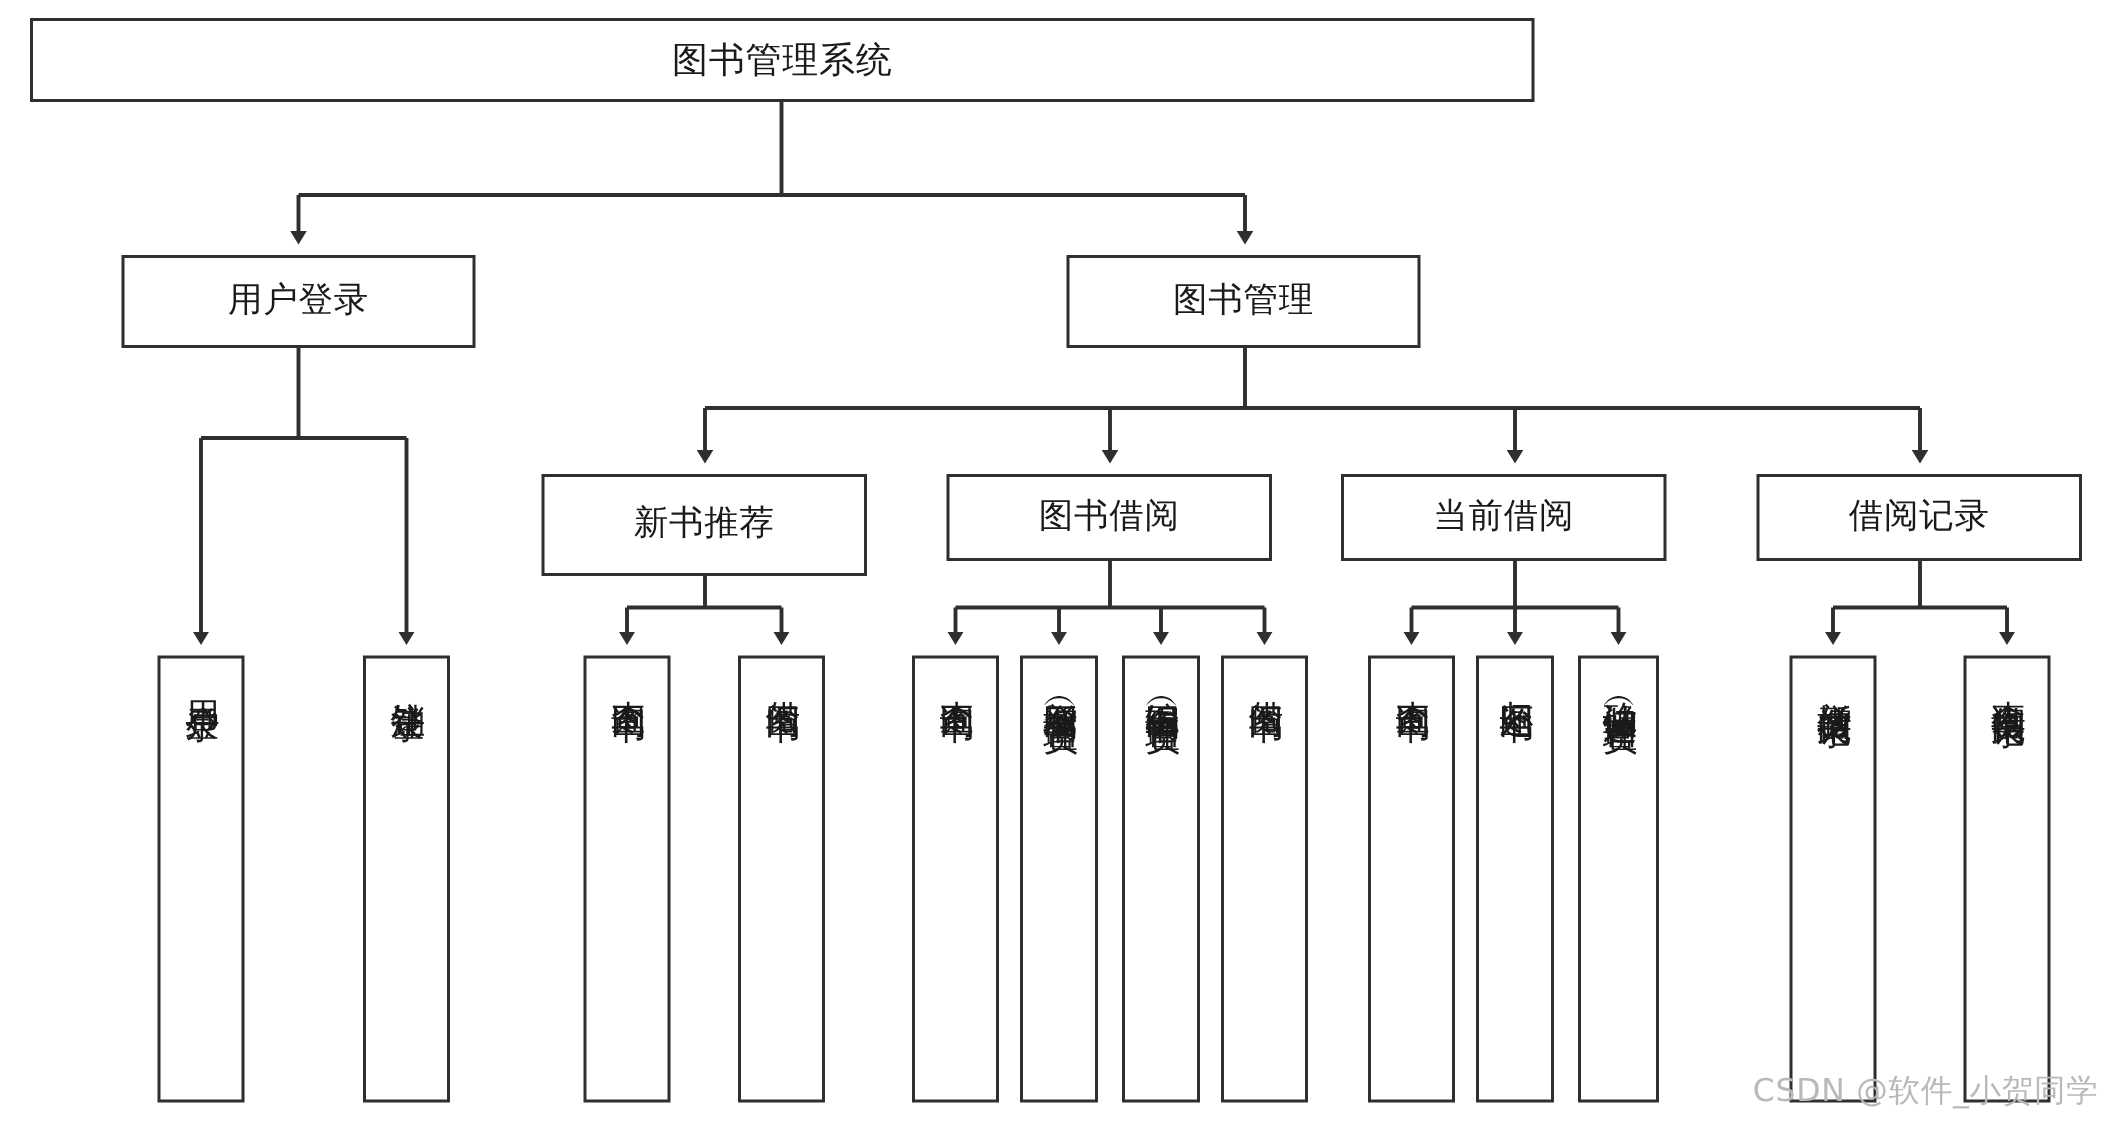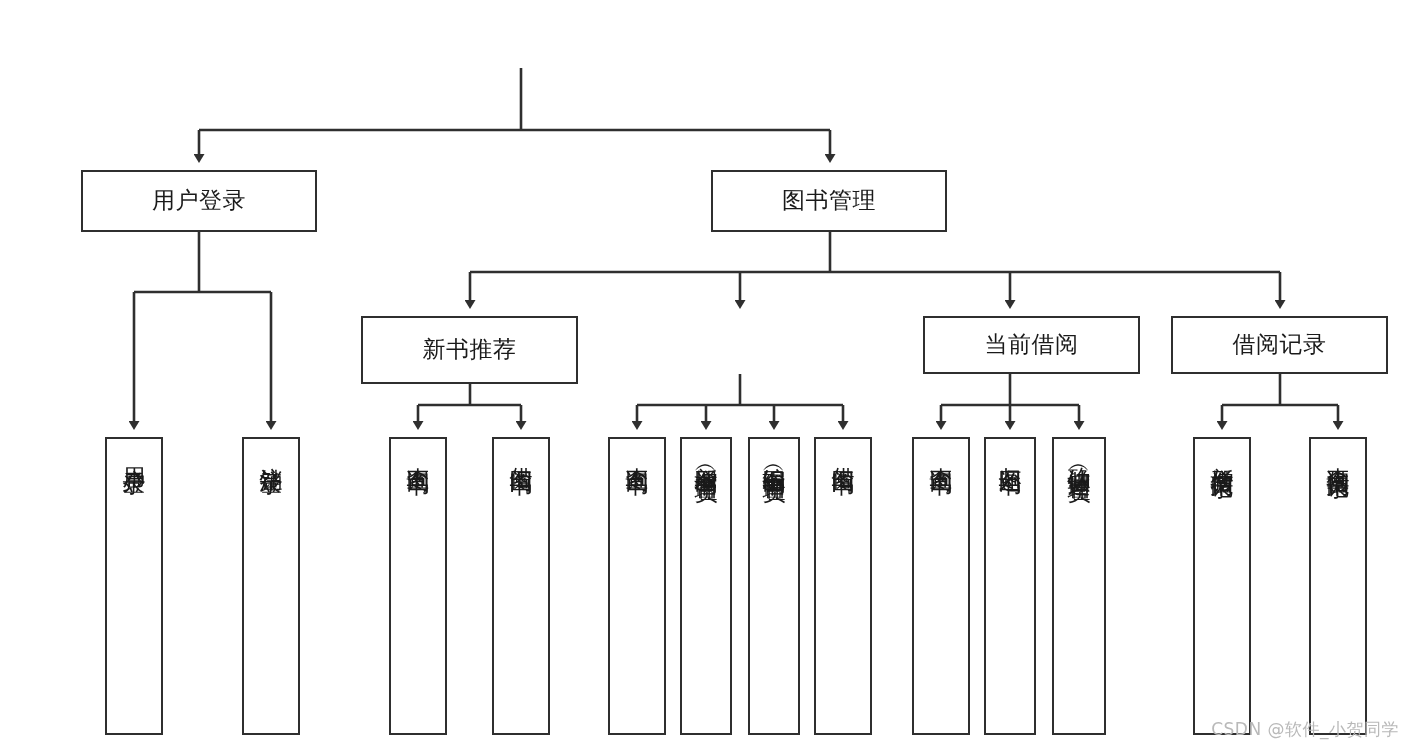--- a/index.html
+++ b/index.html
@@ -61,21 +61,21 @@
     text-orientation: upright;
     font-size: 23px;
     line-height: 1.0;
     letter-spacing: 2px;
     white-space: nowrap;
   }
   #watermark {
     position: absolute;
     right: 6px;
     bottom: 6px;
-    font-size: 17px;
+    font-size: 21px;
     color: #b9b9b9;
     letter-spacing: 0.5px;
     z-index: 5;
     white-space: nowrap;
     pointer-events: none;
   }
 </style>
 </head>
 <body>
 
@@ -124,35 +124,41 @@
       <path d="M1010,405 L1010,422" marker-end="url(#arrowhead)"></path>
       <path d="M1079,405 L1079,422" marker-end="url(#arrowhead)"></path>
 
       <path d="M1280,374 L1280,405"></path>
       <path d="M1222,405 L1338,405"></path>
       <path d="M1222,405 L1222,422" marker-end="url(#arrowhead)"></path>
       <path d="M1338,405 L1338,422" marker-end="url(#arrowhead)"></path>
     </g>
   </svg>
 
+  <div class="node root horiz" style="left:20px; top:12px; width:1003px; height:56px;">
+    <span class="node-label">图书管理系统</span>
+  </div>
 
   <div class="node horiz" style="left:81px; top:170px; width:236px; height:62px;">
     <span class="node-label">用户登录</span>
   </div>
 
   <div class="node horiz" style="left:711px; top:170px; width:236px; height:62px;align-items:center;">
     <span class="node-label">图书管理</span>
   </div>
 
   <div class="node horiz" style="left:361px; top:316px; width:217px; height:68px;">
     <span class="node-label">新书推荐</span>
   </div>
 
-
-  <div class="node horiz" style="left:923px; top:316px; width:217px; height:58px;">
+  <div class="node horiz" style="left:631px; top:316px; width:217px; height:58px;">
+    <span class="node-label">图书借阅</span>
+  </div>
+
+  <div class="node horiz" style="left:894px; top:316px; width:217px; height:58px;">
     <span class="node-label">当前借阅</span>
   </div>
 
   <div class="node horiz" style="left:1171px; top:316px; width:217px; height:58px;">
     <span class="node-label">借阅记录</span>
   </div>
 
   <div class="node vert" style="left:105px; top:437px; width:58px; height:298px;">
     <span class="node-label">用户登录</span>
   </div>

